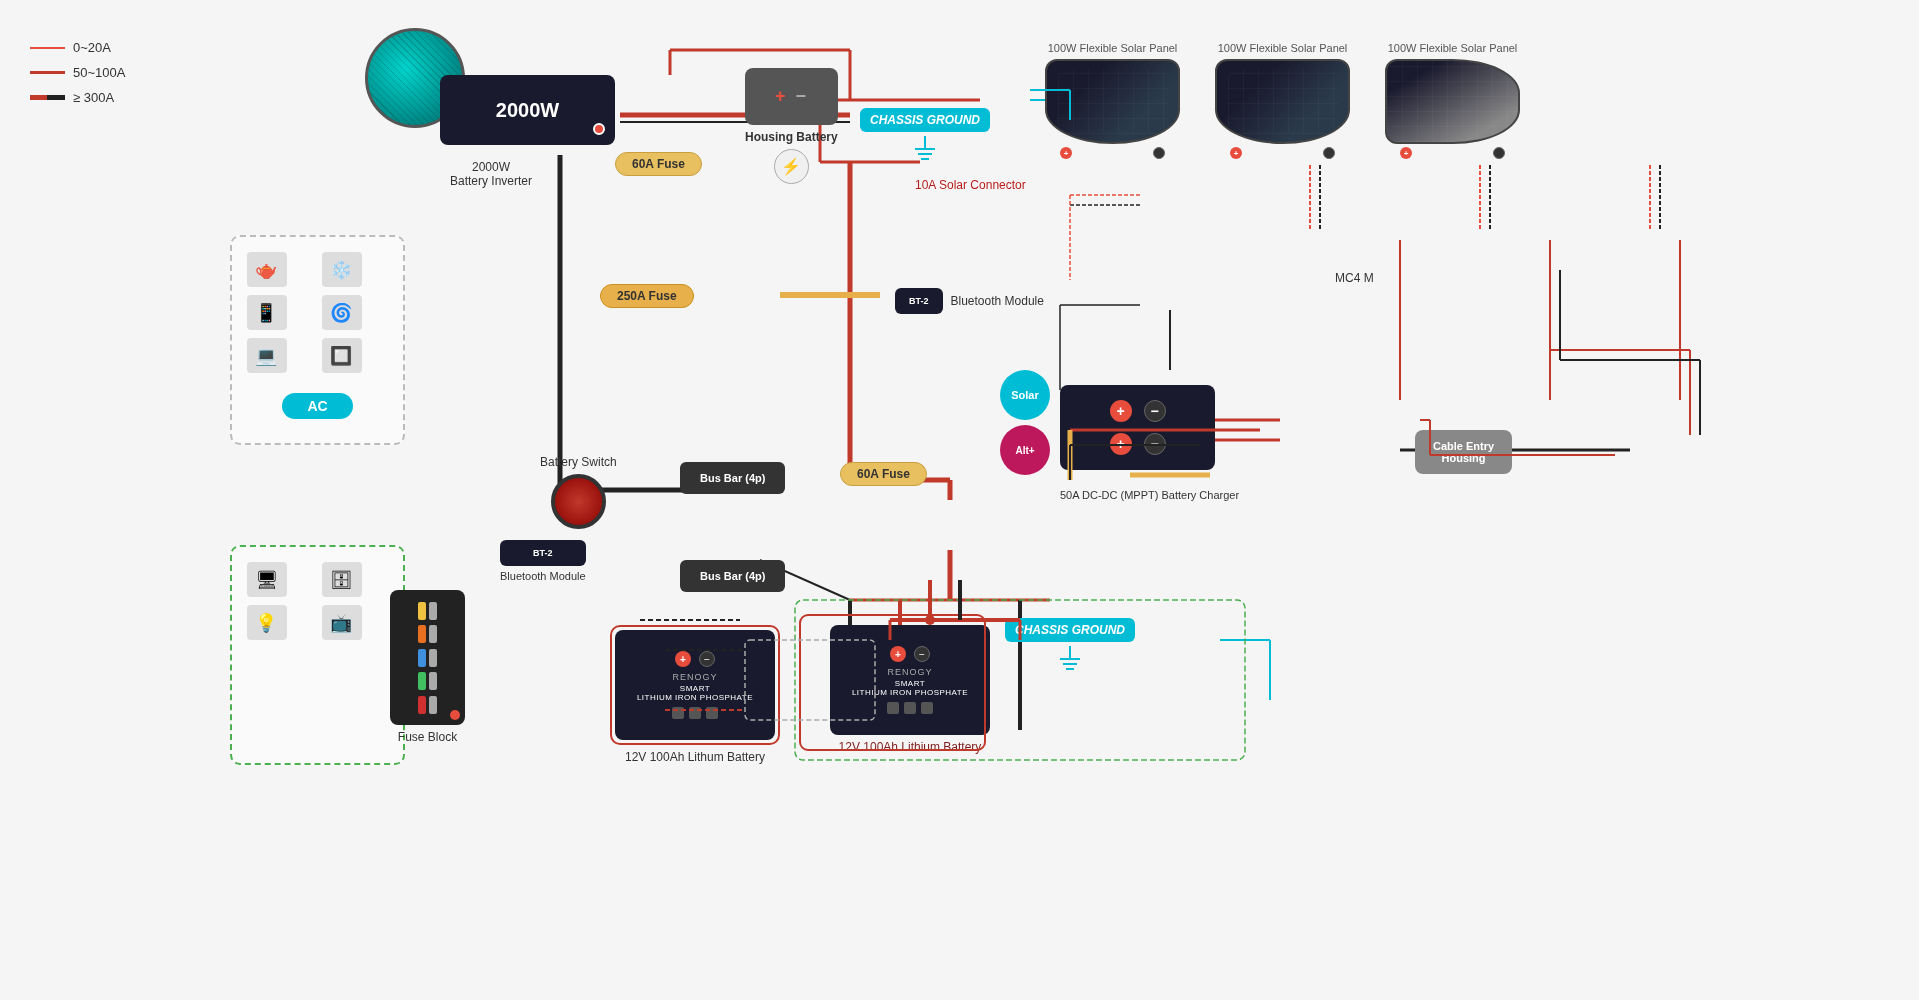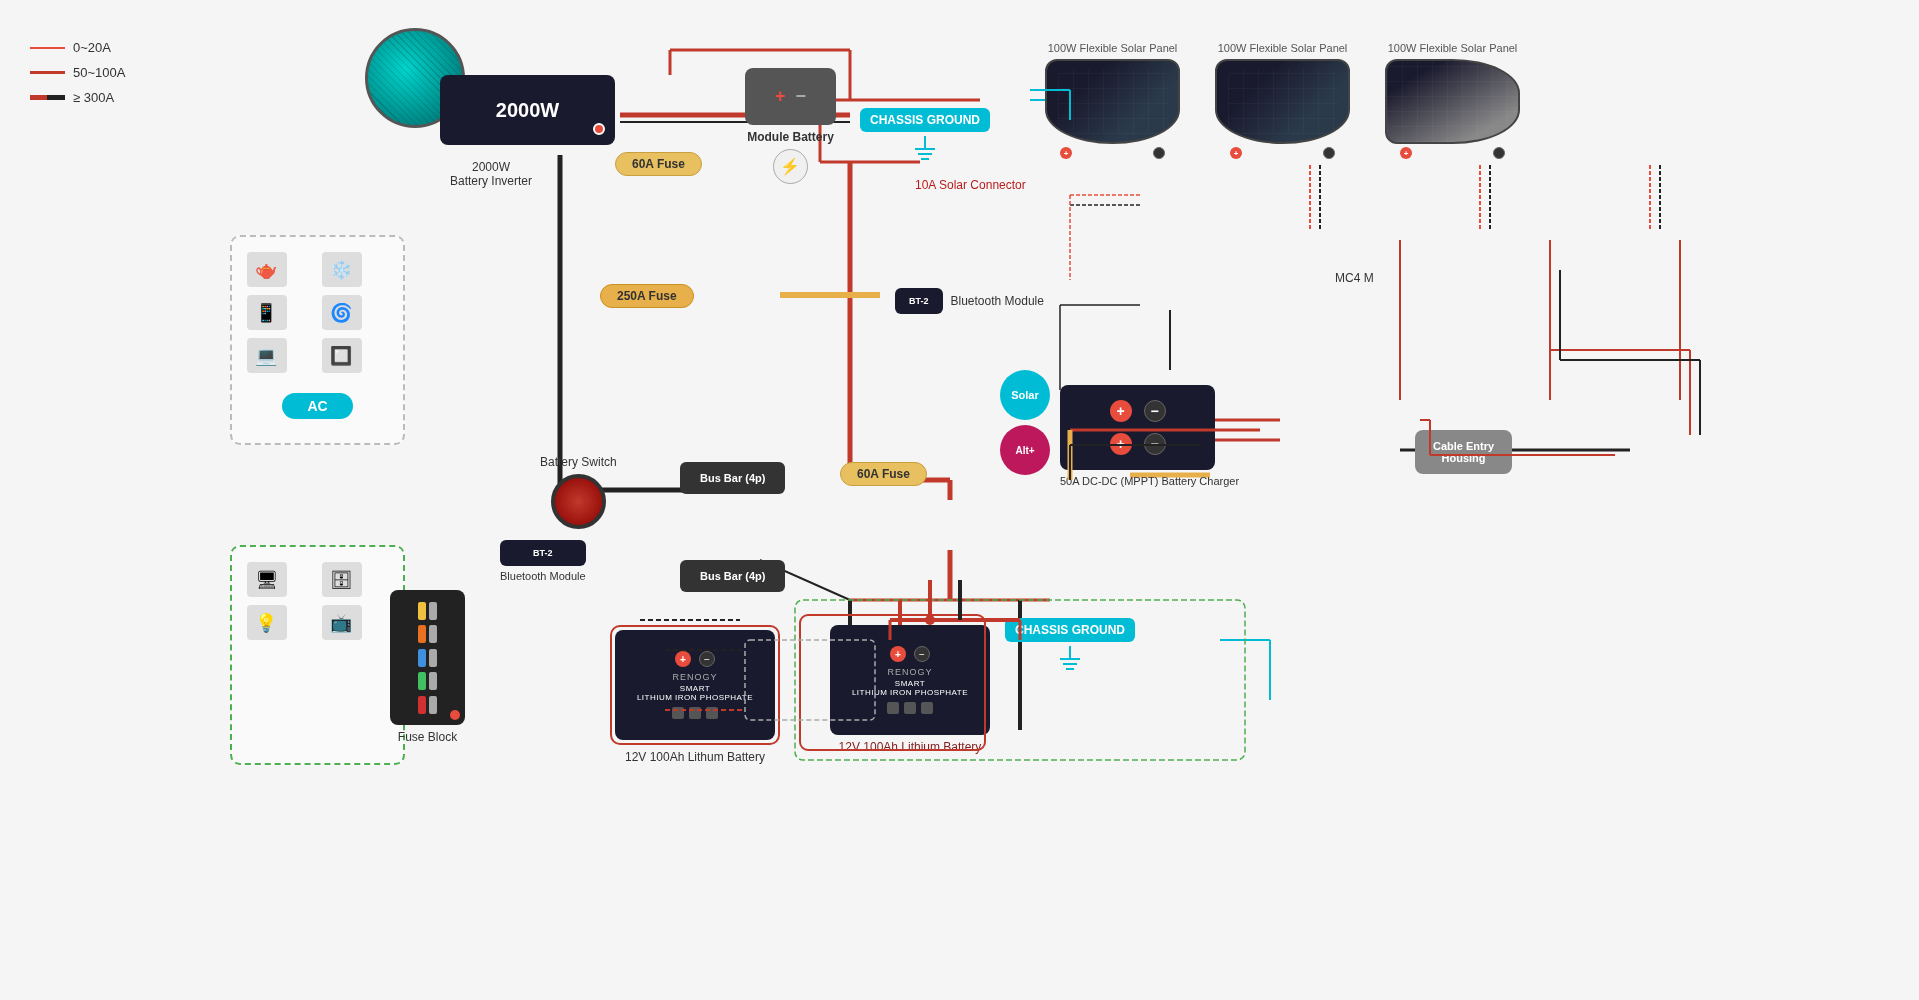--- a/index.html
+++ b/index.html
@@ -31,20 +31,21 @@
 
     
     .label-cyan {
       background: #00bcd4;
       color: white;
       border-radius: 6px;
       padding: 5px 10px;
       font-size: 12px;
       font-weight: bold;
       text-align: center;
+      font-style: italic;
     }
     .fuse-oval {
       background: #e8c060;
       border-radius: 20px;
       padding: 4px 16px;
       font-size: 12px;
       color: #333;
       font-weight: bold;
       border: 1.5px solid #c8a040;
     }
@@ -184,21 +185,21 @@
 
 <div style="position:absolute;left:615px;top:152px;">
   <div class="fuse-oval">60A Fuse</div>
 </div>
 
 <div style="position:absolute;left:745px;top:68px;">
   <div style="background:#555;color:white;border-radius:8px;padding:18px 30px;font-size:13px;font-weight:bold;display:flex;align-items:center;gap:10px;">
     <span style="color:#e74c3c;font-size:18px;font-weight:bold;">+</span>
     <span style="color:#aaa;font-size:18px;font-weight:bold;">−</span>
   </div>
-  <div style="font-size:12px;text-align:center;margin-top:5px;color:#333;font-weight:bold;">Module
+  <div style="font-size:12px;text-align:center;margin-top:5px;color:#333;font-weight:bold;">Housing
 Battery</div>
 
   <div style="display:flex;justify-content:center;margin-top:5px;">
     <div style="width:35px;height:35px;background:#f0f0f0;border:1px solid #aaa;border-radius:50%;display:flex;align-items:center;justify-content:center;font-size:16px;">⚡</div>
   </div>
 </div>
 
 <div style="position:absolute;left:860px;top:108px;">
   <div class="label-cyan">CHASSIS
 GROUND</div>
@@ -253,21 +254,21 @@
   <div style="background:#1a1a2e;border-radius:8px;width:155px;height:85px;display:flex;flex-direction:column;align-items:center;justify-content:space-evenly;padding:5px;">
     <div style="display:flex;gap:12px;">
       <div style="width:22px;height:22px;border-radius:50%;background:#e74c3c;display:flex;align-items:center;justify-content:center;color:white;font-size:14px;font-weight:bold;">+</div>
       <div style="width:22px;height:22px;border-radius:50%;background:#333;border:1px solid #666;display:flex;align-items:center;justify-content:center;color:white;font-size:14px;font-weight:bold;">−</div>
     </div>
     <div style="display:flex;gap:12px;">
       <div style="width:22px;height:22px;border-radius:50%;background:#e74c3c;display:flex;align-items:center;justify-content:center;color:white;font-size:14px;font-weight:bold;">+</div>
       <div style="width:22px;height:22px;border-radius:50%;background:#333;border:1px solid #666;display:flex;align-items:center;justify-content:center;color:white;font-size:14px;font-weight:bold;">−</div>
     </div>
   </div>
-  <div style="font-size:11px;text-align:right;color:#333;margin-top:5px;font-weight:500;">50A DC-DC (MPPT)
+  <div style="font-size:11px;text-align:right;color:#333;margin-top:19px;font-weight:500;">50A DC-DC (MPPT)
 Battery Charger</div>
 </div>
 
 <div style="position:absolute;left:840px;top:462px;">
   <div class="fuse-oval">60A Fuse</div>
 </div>
 
 <div style="position:absolute;left:500px;top:540px;">
   <div style="background:#1a1a2e;border-radius:6px;padding:8px 14px;color:white;font-size:9px;font-weight:bold;text-align:center;">BT-2</div>
   <div style="font-size:11px;color:#333;text-align:center;margin-top:4px;">Bluetooth

